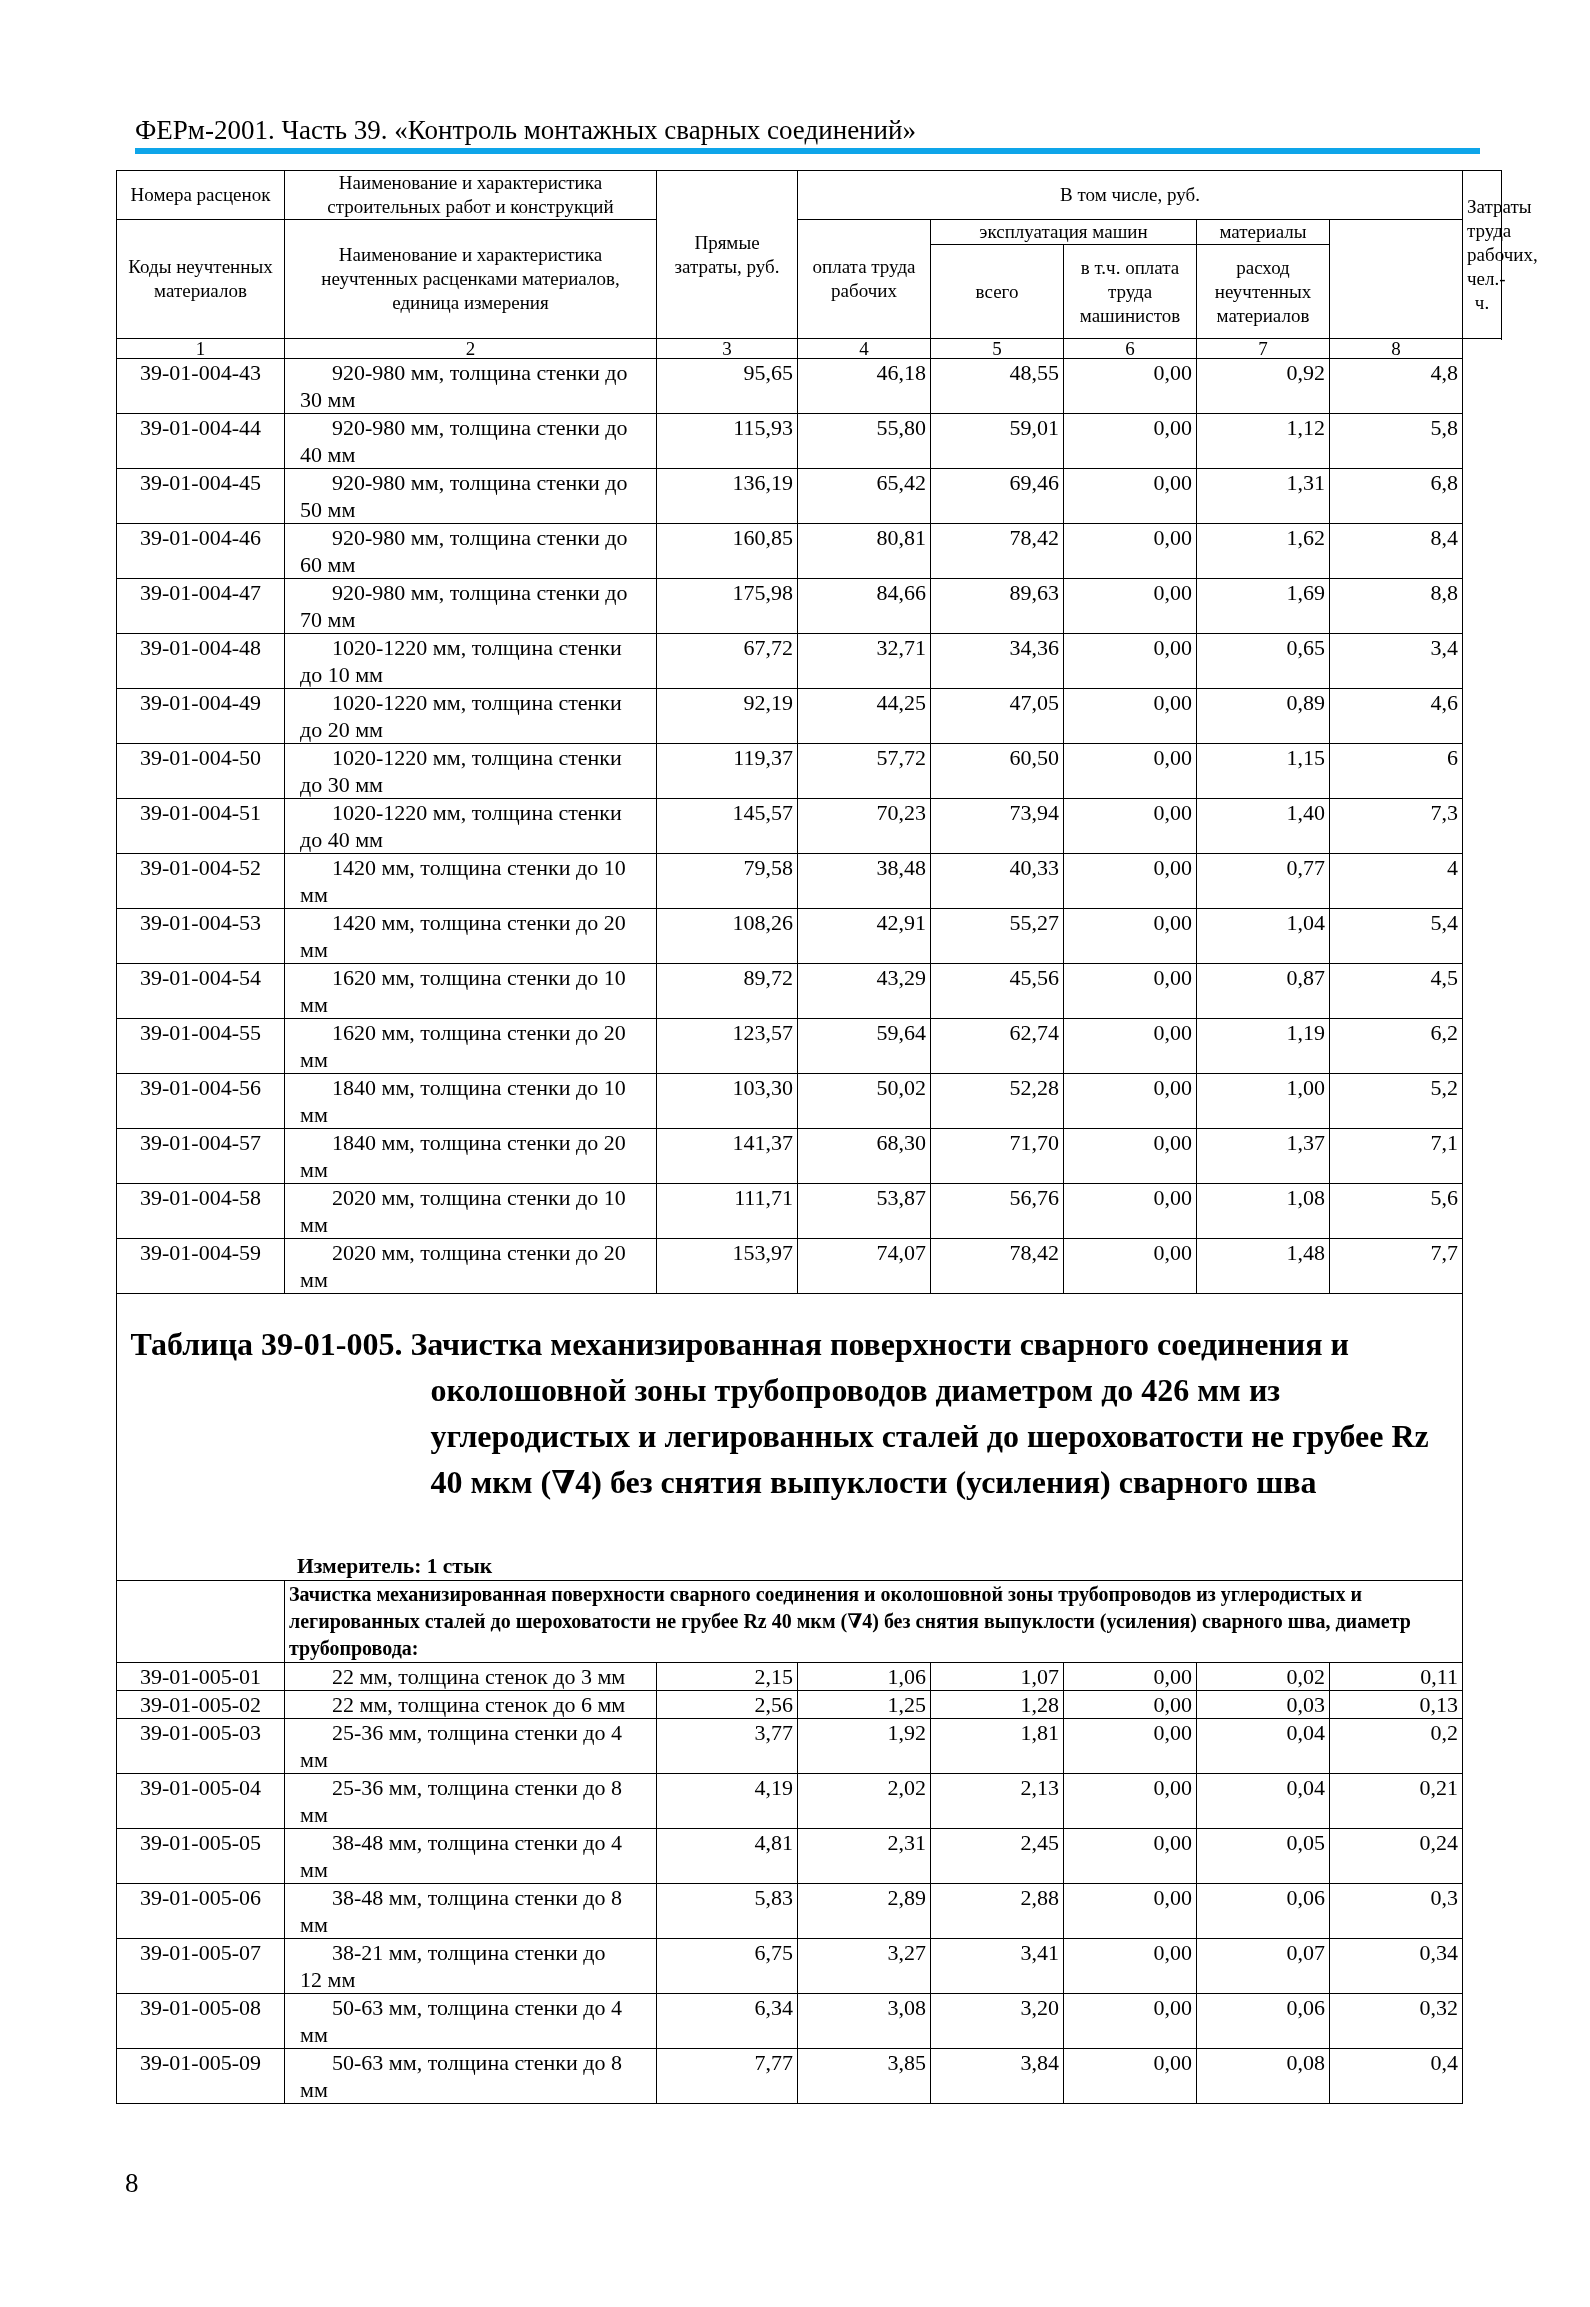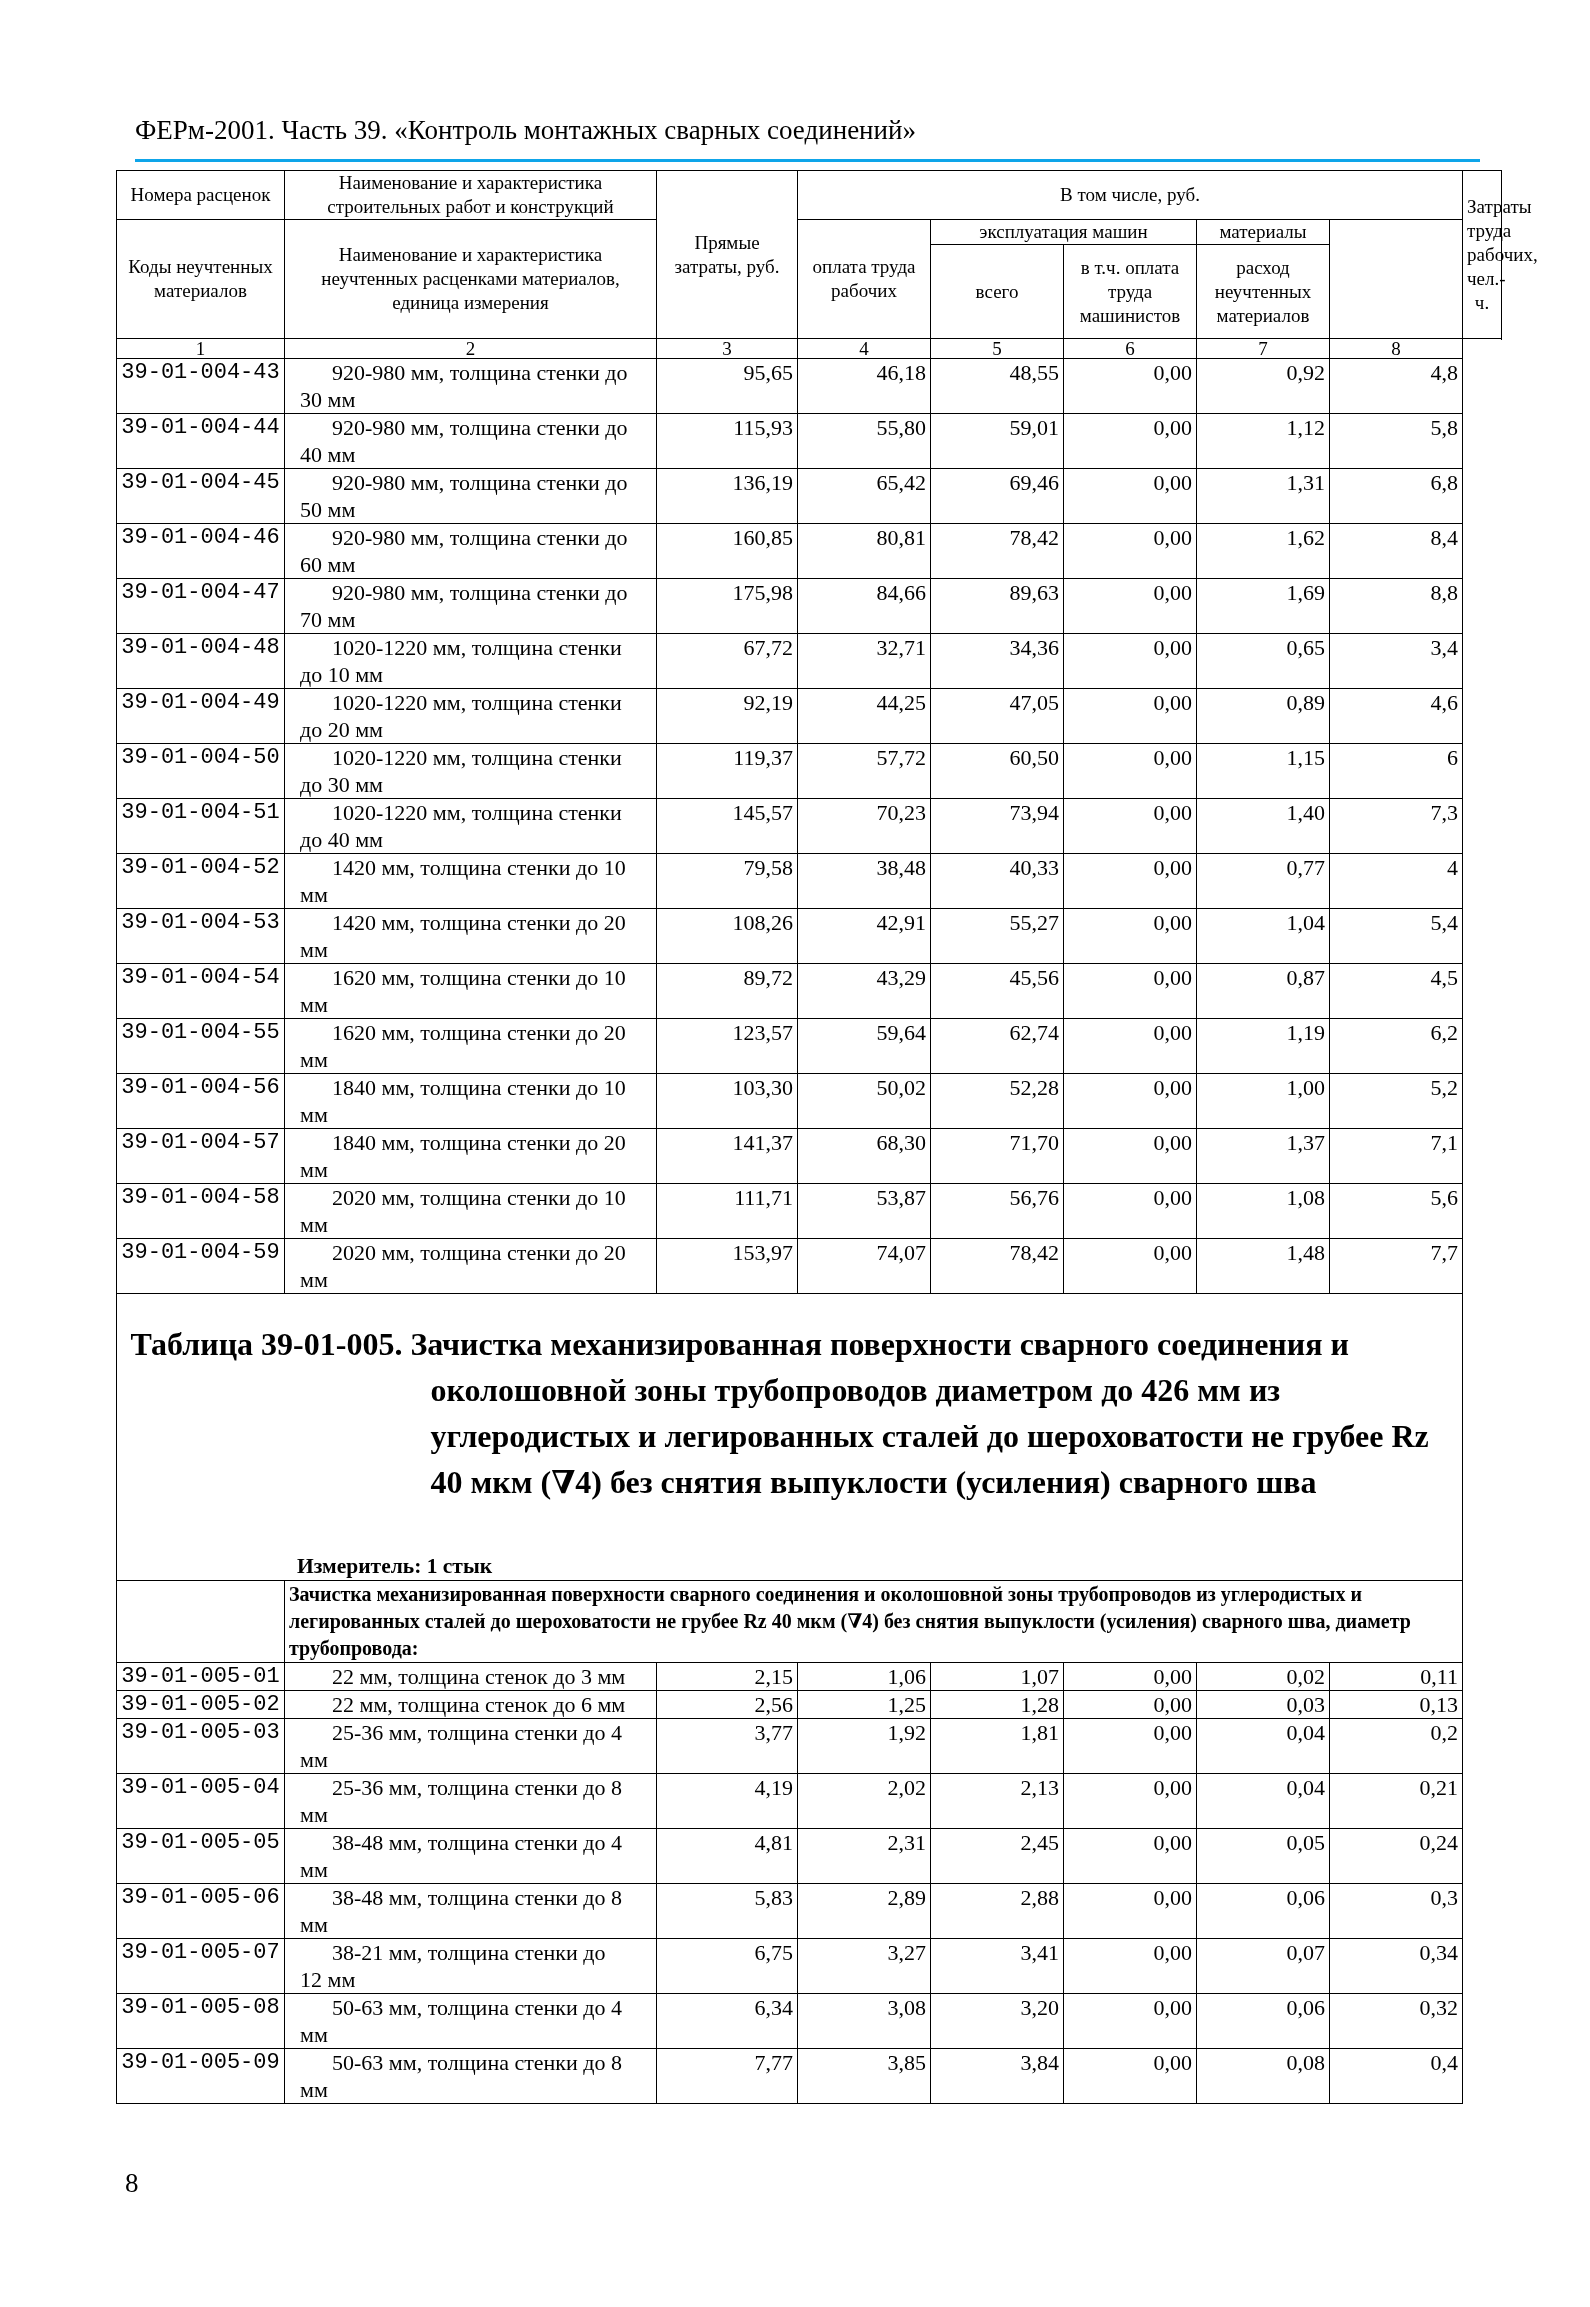--- a/index.html
+++ b/index.html
@@ -1,27 +1,27 @@
 <!DOCTYPE html>
 <html style="font-size:10.8px"><head>
 <meta charset="utf-8">
 <style>
   html, body { margin: 0; padding: 0; background: #ffffff; }
   body { width: 1591px; height: 2307px; position: relative; overflow: hidden;
          font-family: "Liberation Serif", "DejaVu Serif", serif; color: #000; }
   .page-header { position: absolute; left: 135px; top: 113px; width: 1345px;
-                 font-size: 27px; line-height: 35px; border-bottom: 3px solid #0ea5e9; padding-bottom: 11px; }
+                 font-size: 27px; line-height: 35px; border-bottom: 6px solid #0ea5e9; padding-bottom: 0; }
   table { border-collapse: collapse; table-layout: fixed; }
   #main-table { position: absolute; left: 116px; top: 170px; width: 1386px; }
   td, th { border: 1.7px solid #000; padding: 0 4px; vertical-align: top; font-weight: normal; }
   th { font-size: 19px; line-height: 24px; text-align: center; vertical-align: middle; }
   .colnum td { font-size: 19px; line-height: 19px; text-align: center; height: 19px; }
   .row td { font-size: 22px; line-height: 27px; height: 54px; }
   .row.short td { height: 27px; }
-  td.code { text-align: center; font-family: Liberation Mono, monospace; }
+  td.code { text-align: center; }
   td.desc { text-align: left; padding-left: 15px; }
   td.desc .ind { display: inline-block; width: 32px; }
   td.num { text-align: right; }
   .section-row td { border-left: 1.7px solid #000; border-right: 1.7px solid #000; }
   .section-title { font-weight: bold; font-size: 32px; line-height: 46px; padding: 27px 0 0 13.5px; }
   .section-title .cont { display: block; padding-left: 300px; }
   .measure { font-size: 21.5px; line-height: 27px; padding-left: 180px; font-weight: bold; margin-top: 48px; }
   .group-desc { font-size: 20px; line-height: 27px; font-weight: bold; margin-top: 40px; }
   .page-number { position: absolute; left: 125px; top: 2168px; font-size: 27px; }
 </style>

